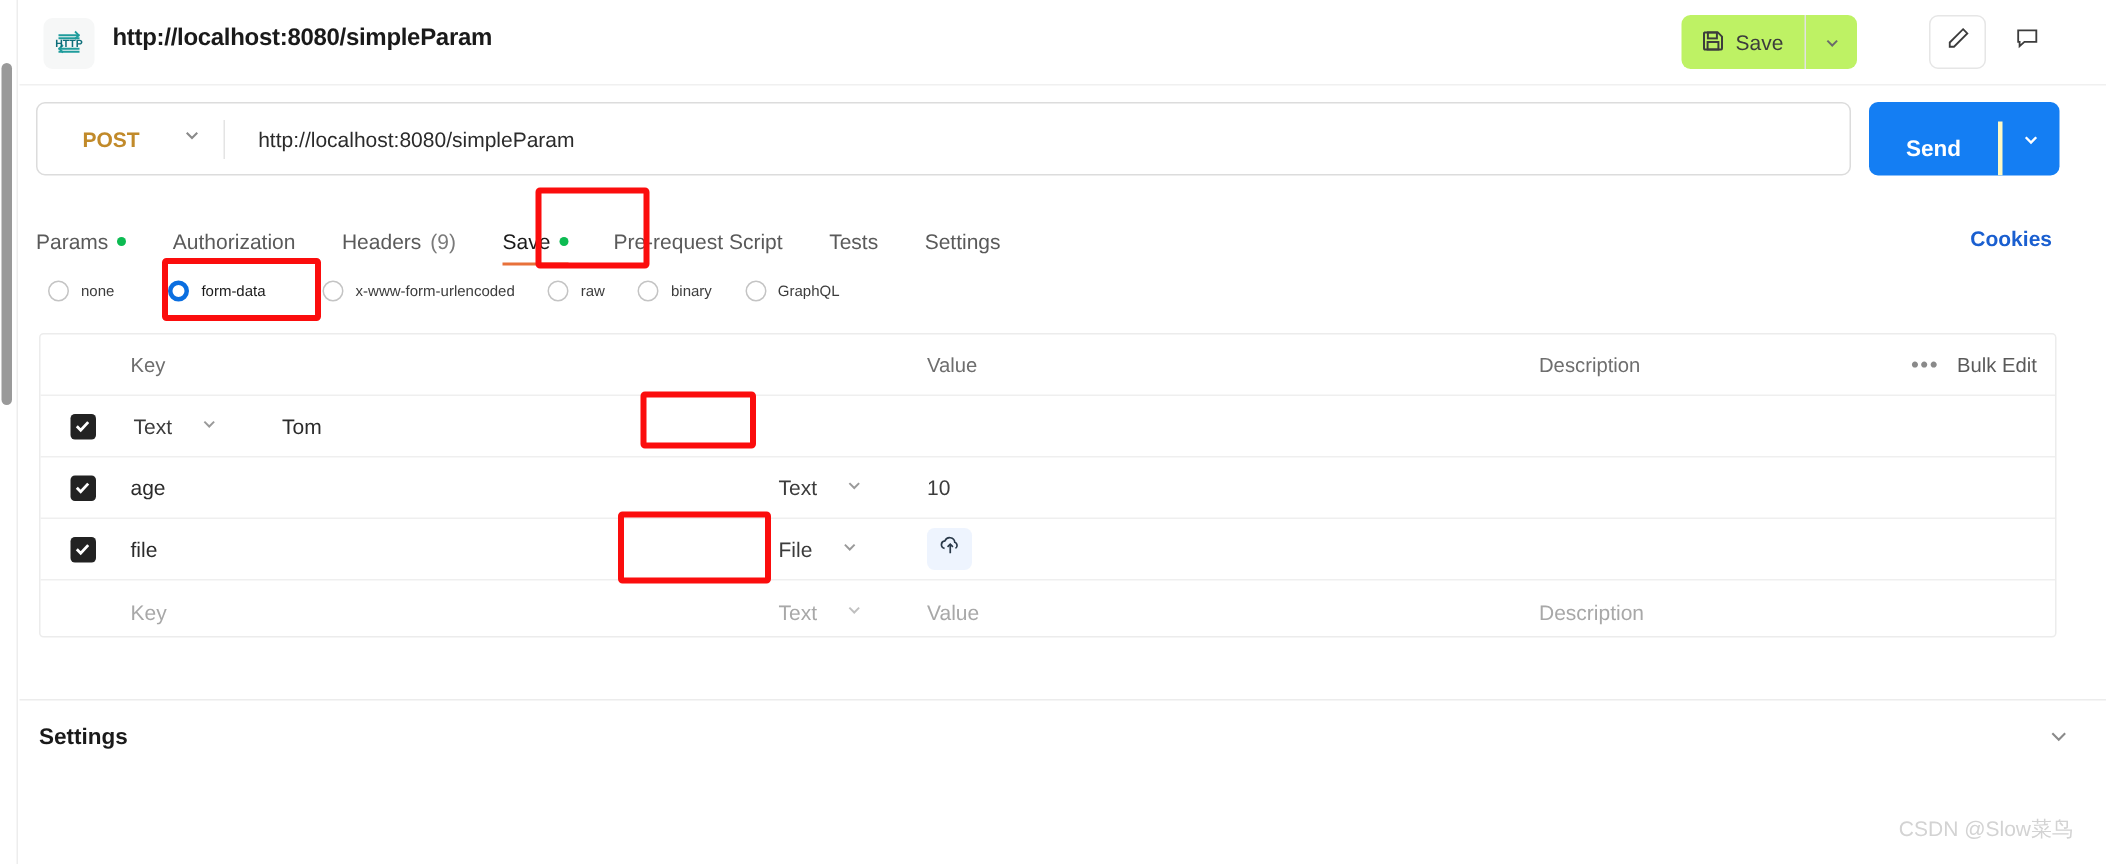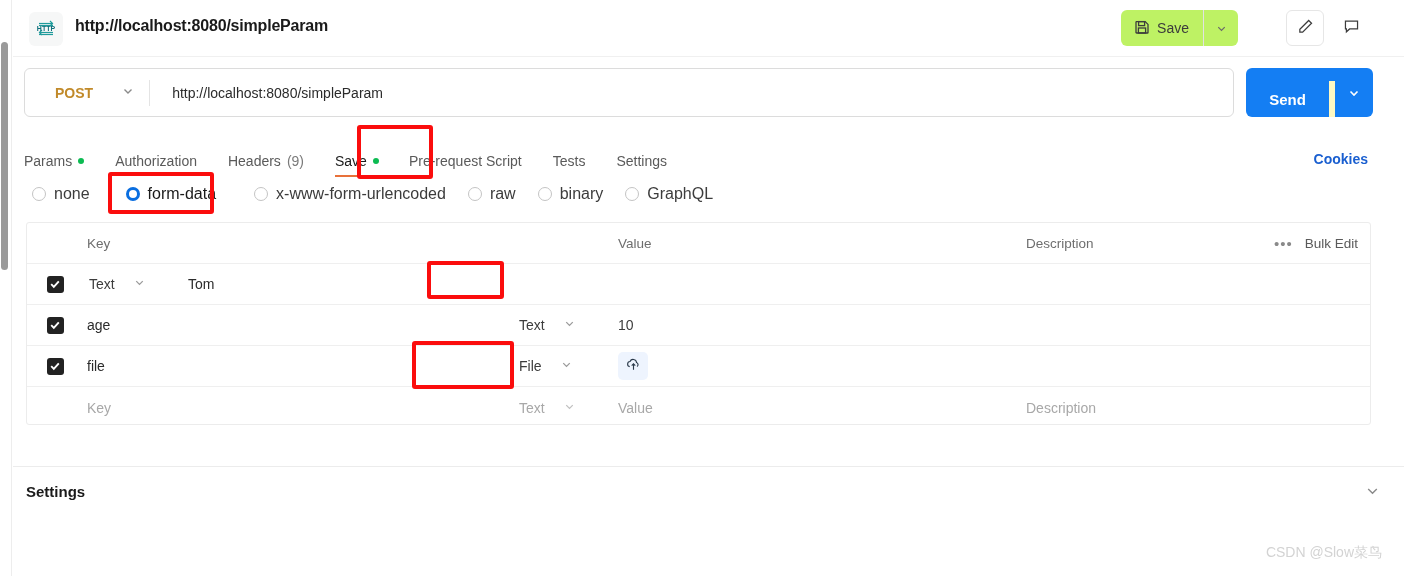--- a/index.html
+++ b/index.html
@@ -97,21 +97,21 @@
   }
   .send-group {
     position: absolute; left: 1246px; top: 68px;
     height: 49px; width: 127px;
     background: #147ef3; border-radius: 6px;
     display: flex; align-items: stretch; overflow: hidden;
   }
   .send-btn {
     flex: 1; display: flex; align-items: center; justify-content: center;
     color: #ffffff; font-size: 15px; font-weight: bold; cursor: pointer;
-    border-right: 6px solid #fef9c3;
+    border-right: 3px solid #fef9c3;
     margin-top: 13px;
   }
   .send-caret {
     width: 38px; display: flex; align-items: center; justify-content: center;
     color: #ffffff; cursor: pointer;
   }
 
   
   .tabrow {
     position: absolute; left: 24px; top: 142px;
@@ -139,21 +139,21 @@
 
   
   .radiorow {
     position: absolute; left: 32px; top: 180px;
     height: 28px;
     display: flex; align-items: center;
   }
   .radio-opt {
     display: flex; align-items: center; gap: 8px;
     margin-right: 22px; cursor: pointer;
-    font-size: 16px; color: #3c3c3c;
+    font-size: 10px; color: #3c3c3c;
   }
   .rcircle {
     width: 14px; height: 14px; border-radius: 50%;
     border: 1.5px solid #c4c4c4; background: #ffffff;
   }
   .radio-opt.sel .rcircle { border: 3.5px solid #0a6ee0; }
   .radio-opt.sel { color: #1a1a1a; }
 
   
   .table {

